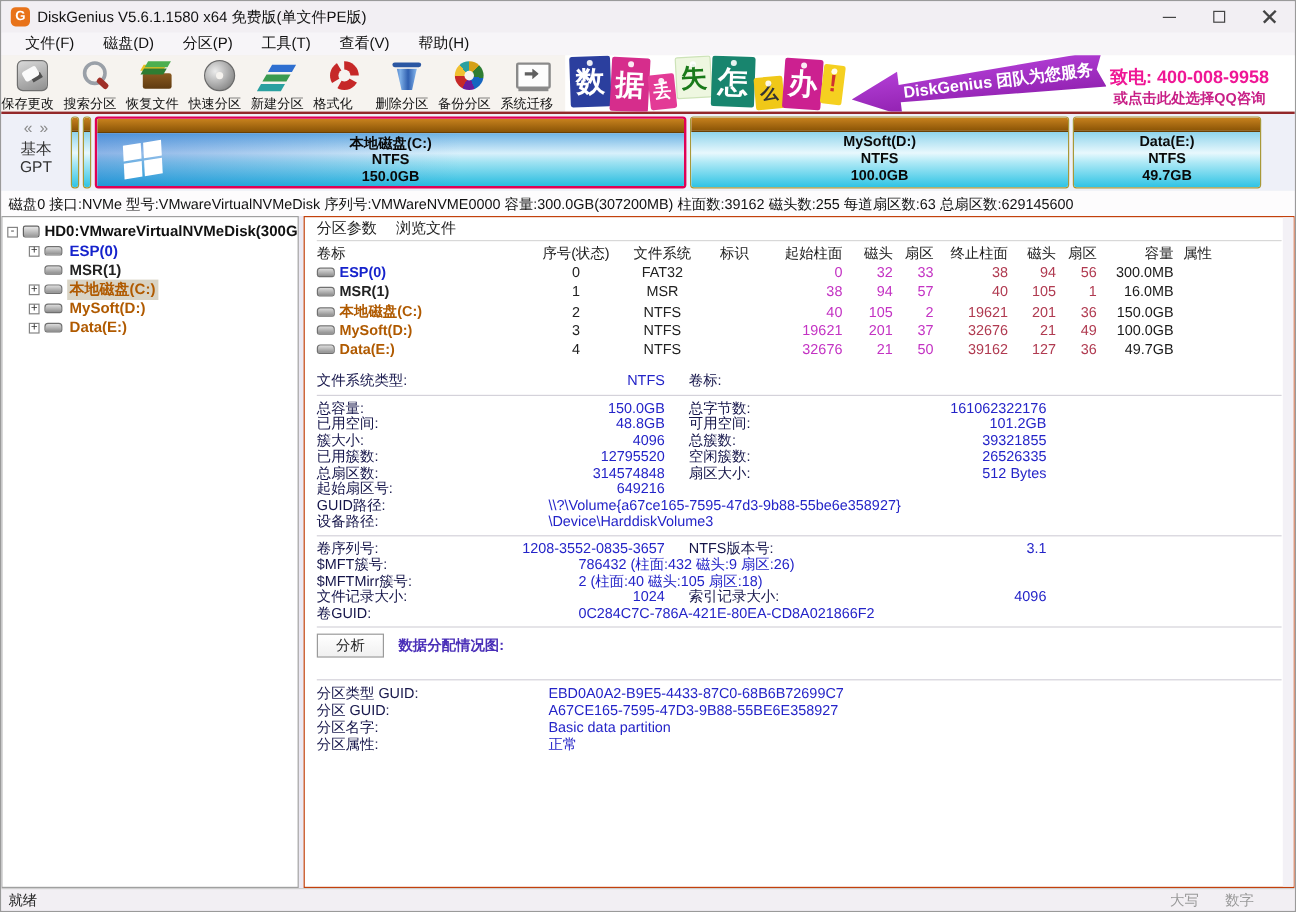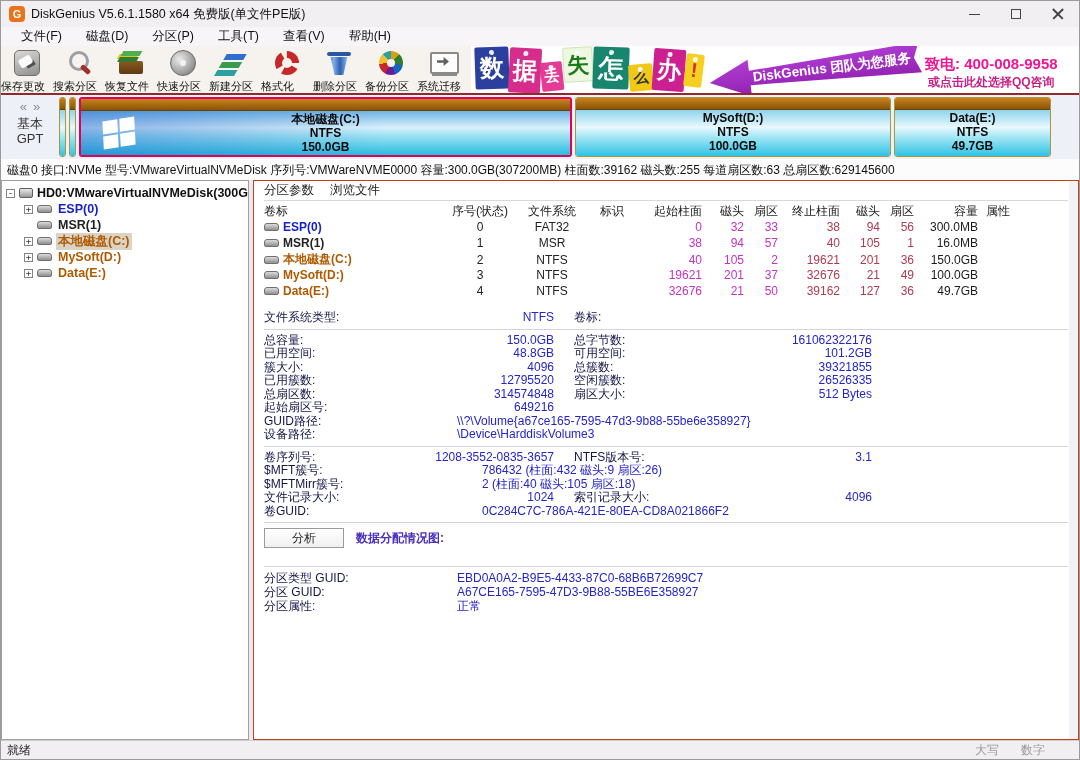--- a/index.html
+++ b/index.html
@@ -129,21 +129,21 @@
   
   .details { font-size:12px; margin-top:12px; }
   .drow { display:grid; grid-template-columns:168px 122px 158px 160px; line-height:13.5px; }
   .dl { color:#15154a; white-space:nowrap; }
   .dv { color:#2424c8; text-align:right; white-space:nowrap; }
   .drow .l2 { padding-left:20px; }
   .drow.long .v1 { grid-column:2/5; text-align:left; padding-left:25px; }
   .drow.mid  .v1 { grid-column:2/5; text-align:left; padding-left:50px; }
   .hr { height:1px; background:#d4d2da; margin:4px 0; }
   .analysis-row { display:flex; align-items:center; gap:12px; margin:5px 0 18px 0; }
-  .btn { width:80px; height:20px; background:linear-gradient(180deg,#ffffff,#f0f0f0); border:1px solid #9a9a9a;
+  .btn { width:56px; height:20px; background:linear-gradient(180deg,#ffffff,#f0f0f0); border:1px solid #9a9a9a;
          font-size:12px; color:#222; font-family:inherit; }
   .alloc-label { color:#4a2fb8; font-size:12px; font-weight:bold; }
   .prow { display:grid; grid-template-columns:168px auto; line-height:14px; font-size:12px; }
   .prow .pv { color:#2424c8; padding-left:25px; white-space:nowrap; }
 
   
   .statusbar { height:19px; background:#f2eff3; border-top:1px solid #cfcfcf; display:flex; align-items:center;
                font-size:12px; color:#222; padding:0 6px; flex:0 0 auto; }
   .status-right { margin-left:auto; display:flex; gap:22px; color:#999; margin-right:28px;text-align:right; }
 </style>
@@ -580,20 +580,24 @@
           <div class="prow">
             <span class="dl">分区类型 GUID:</span>
             <span class="pv">EBD0A0A2-B9E5-4433-87C0-68B6B72699C7</span>
           </div>
 
           <div class="prow">
             <span class="dl">分区 GUID:</span>
             <span class="pv">A67CE165-7595-47D3-9B88-55BE6E358927</span>
           </div>
 
+          <div class="prow">
+            <span class="dl">分区名字:</span>
+            <span class="pv">Basic data partition</span>
+          </div>
 
           <div class="prow">
             <span class="dl">分区属性:</span>
             <span class="pv">正常</span>
           </div>
         </div>
       </div>
 
     </div>
   </div>

